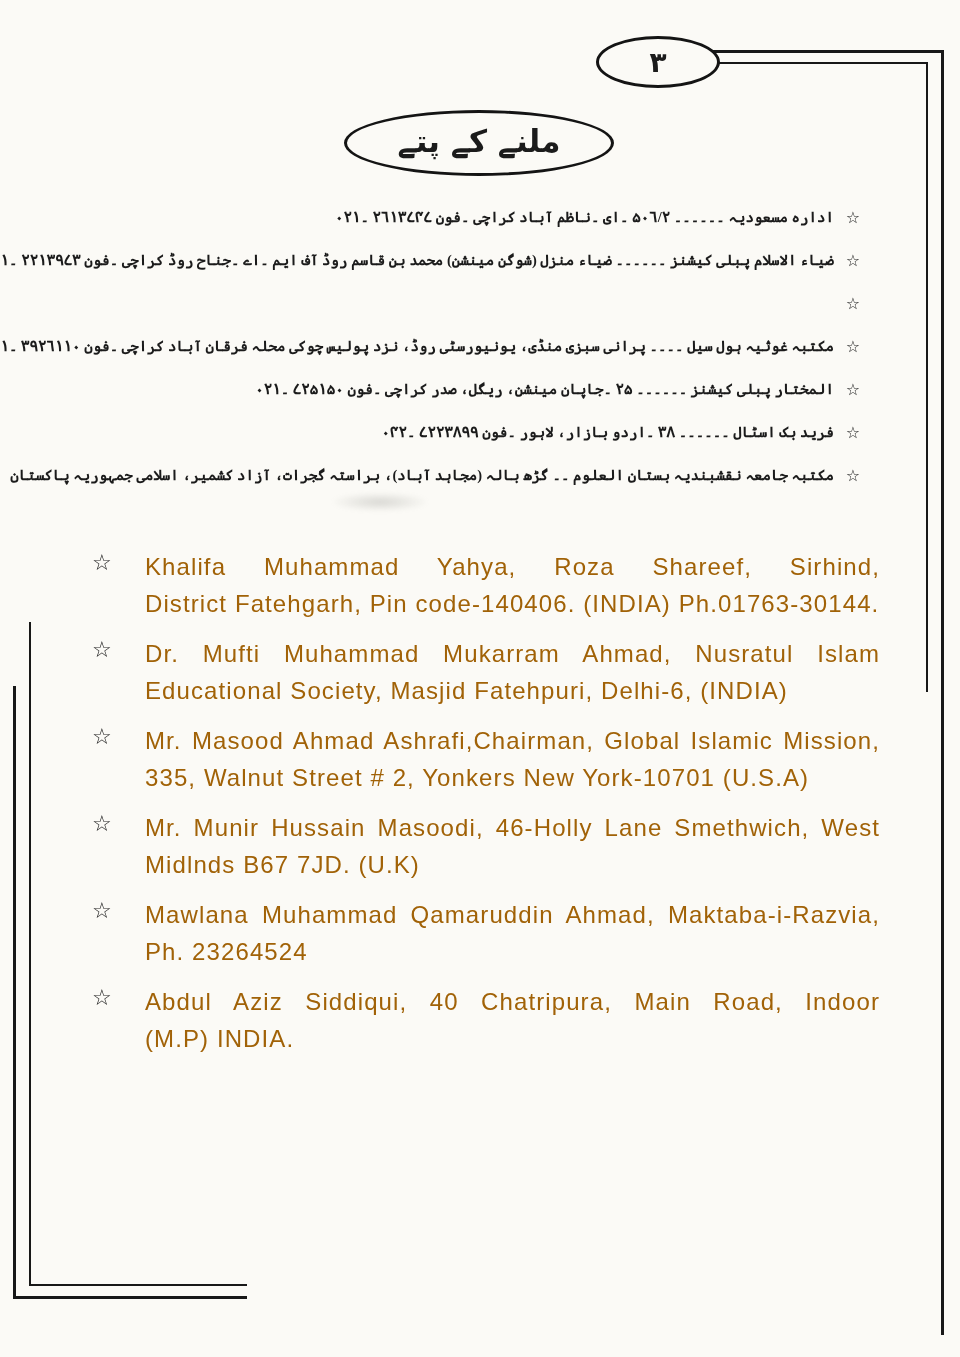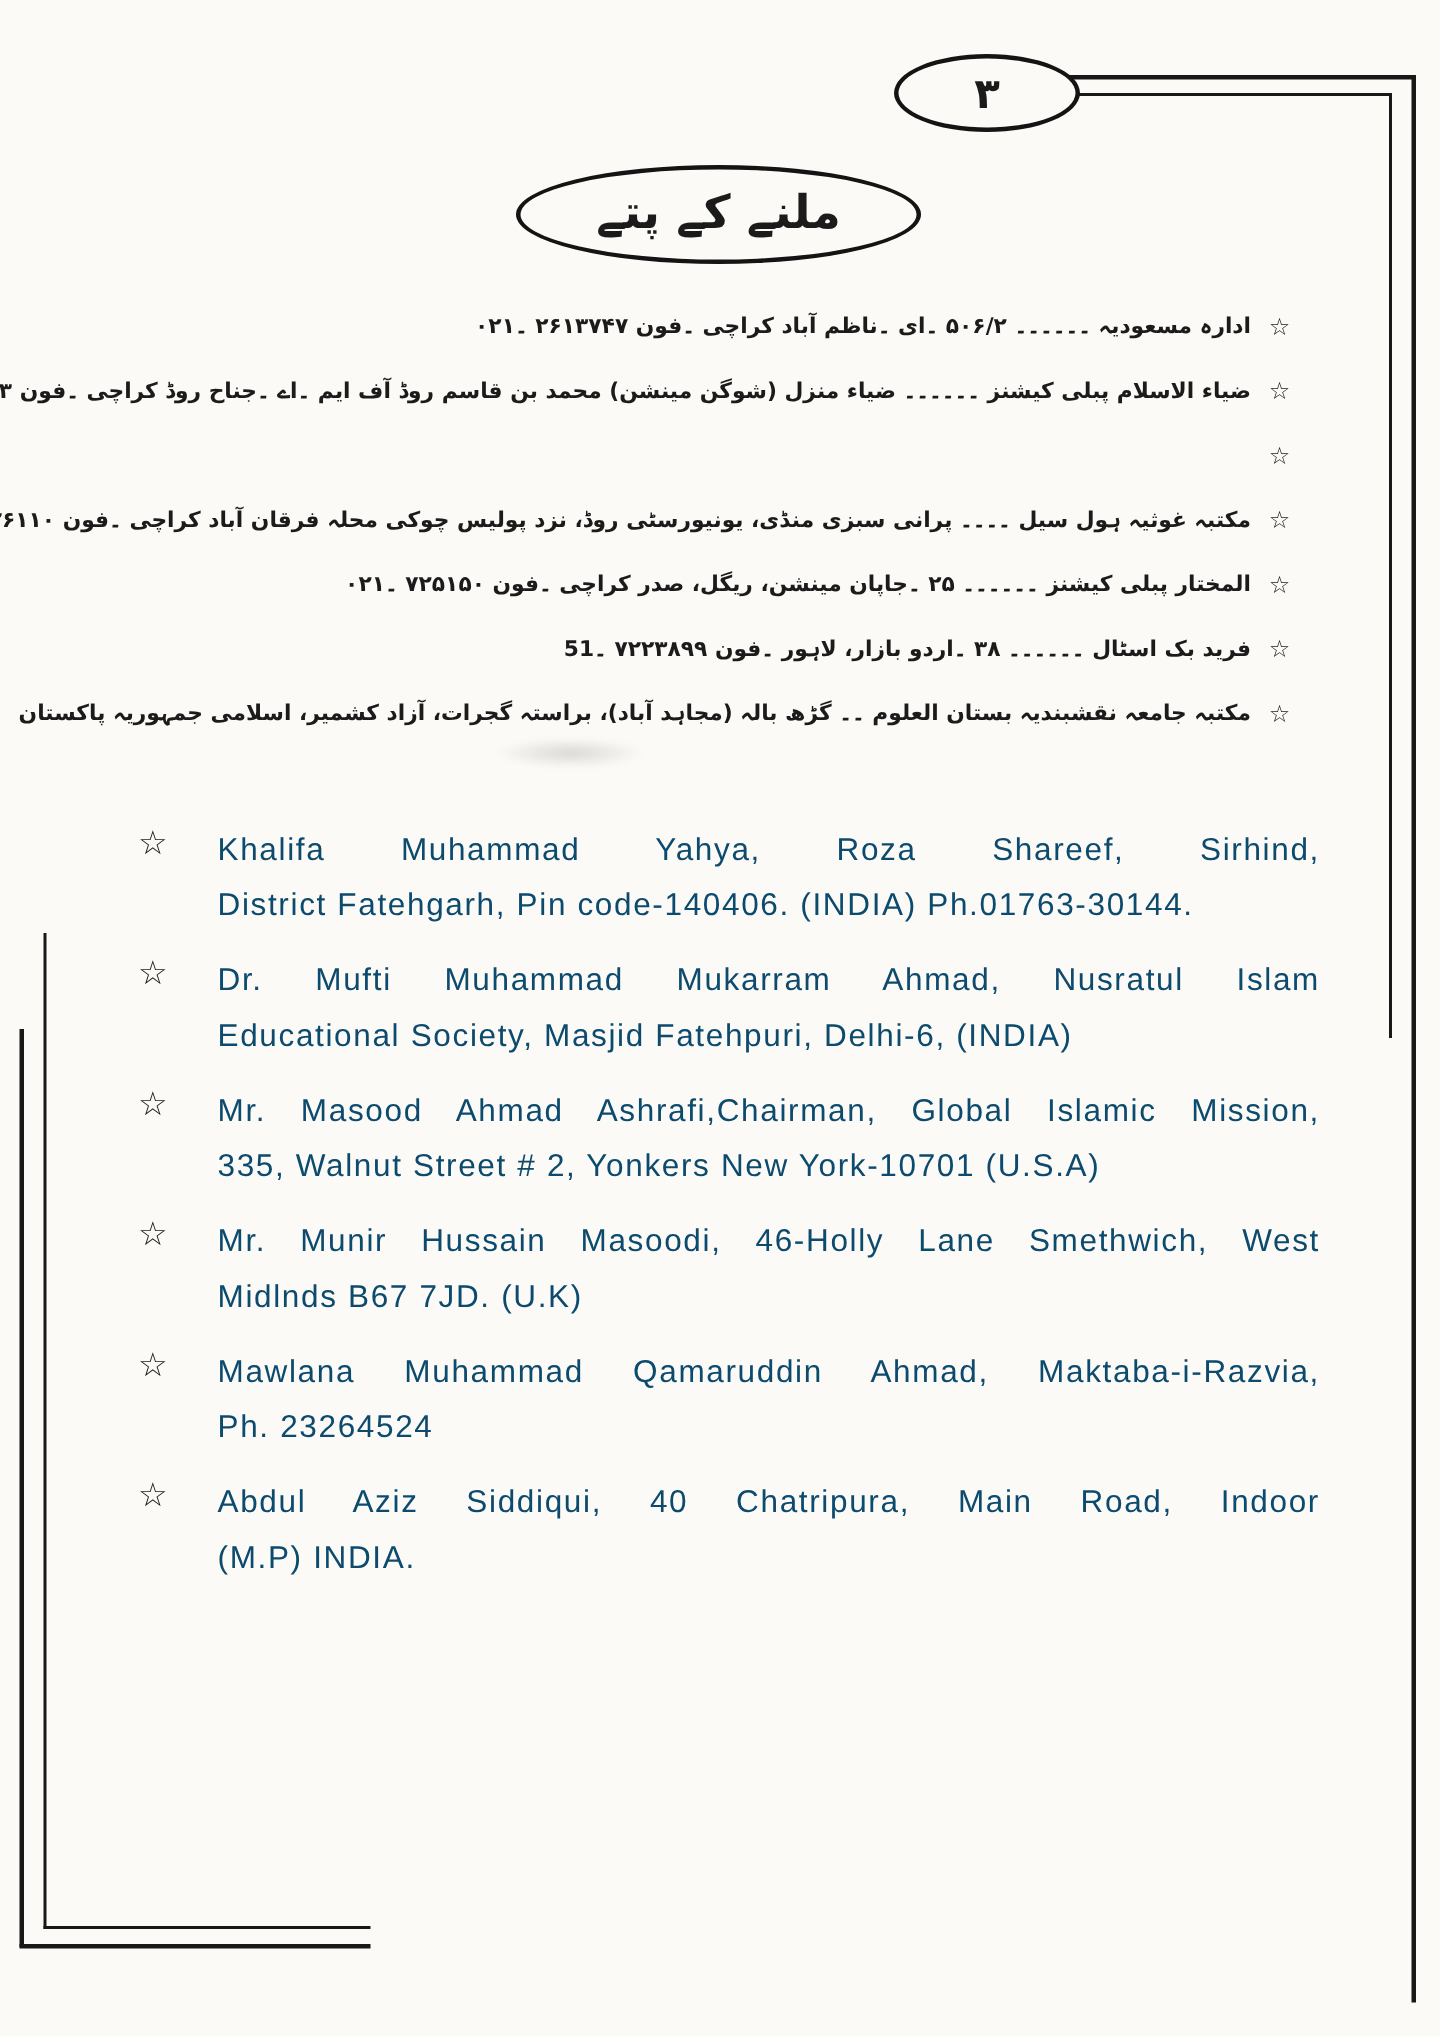--- a/index.html
+++ b/index.html
@@ -55,20 +55,21 @@
     font-size:16px;
     color:#222;
   }
   .u-text{
     flex:1;
     font-size:14.5px;
     font-weight:700;
     white-space:nowrap;
     text-align:right;
     letter-spacing:0px;
+    font-family:Liberation Serif, serif;
   }
   
   .en-list{
     position:absolute;
     left:88px;top:548px;width:792px;
   }
   .en-entry{
     display:flex;
     margin-bottom:13px;
   }
@@ -77,24 +78,24 @@
     width:57px;
     font-family:"DejaVu Sans", sans-serif;
     font-size:22px;
     padding-top:2px;
     padding-left:4px;
     box-sizing:border-box;
     color:#1b1b1b;
   }
   .en-lines{flex:1;min-width:0;}
   .en-line{
-    font-size:21px;
+    font-size:24px;
     line-height:37px;
     letter-spacing:1.1px;
-    color:#0c4a6e;
+    color:#a16207;
   }
   .jline{
     text-align:justify;
     text-align-last:justify;
   }
   
   .smudge{
     position:absolute;
     left:330px;top:492px;width:100px;height:20px;
     background:radial-gradient(ellipse at center,#9a9a94 0%,rgba(250,250,246,0) 70%);
@@ -141,21 +142,21 @@
     <div class="urdu-entry">
       <span class="u-star">☆</span>
       <span class="u-text" lang="ur">مکتبہ غوثیہ ہول سیل ۔۔۔۔ پرانی سبزی منڈی، یونیورسٹی روڈ، نزد پولیس چوکی محلہ فرقان آباد کراچی ۔فون ۳۹۲۶۱۱۰ ۔۰۲۱</span>
     </div>
     <div class="urdu-entry">
       <span class="u-star">☆</span>
       <span class="u-text" lang="ur">المختار پبلی کیشنز ۔۔۔۔۔۔ ۲۵ ۔جاپان مینشن، ریگل، صدر کراچی ۔فون ۷۲۵۱۵۰ ۔۰۲۱</span>
     </div>
     <div class="urdu-entry">
       <span class="u-star">☆</span>
-      <span class="u-text" lang="ur">فرید بک اسٹال ۔۔۔۔۔۔ ۳۸ ۔اردو بازار، لاہور ۔فون ۷۲۲۳۸۹۹ ۔51</span>
+      <span class="u-text" lang="ur">فرید بک اسٹال ۔۔۔۔۔۔ ۳۸ ۔اردو بازار، لاہور ۔فون ۷۲۲۳۸۹۹ ۔۰۴۲</span>
     </div>
     <div class="urdu-entry">
       <span class="u-star">☆</span>
       <span class="u-text" lang="ur">مکتبہ جامعہ نقشبندیہ بستان العلوم ۔۔ گڑھ بالہ (مجاہد آباد)، براستہ گجرات، آزاد کشمیر، اسلامی جمہوریہ پاکستان</span>
     </div>
   </div>
 
   <div class="en-list">
 
     <div class="en-entry">

